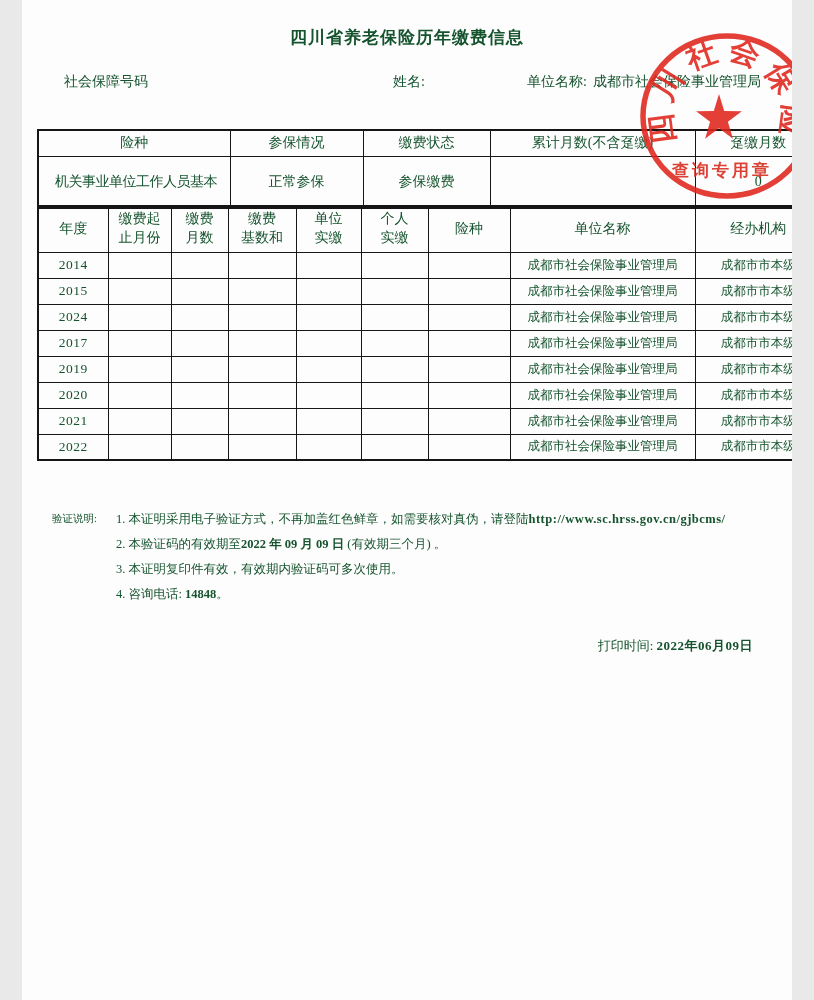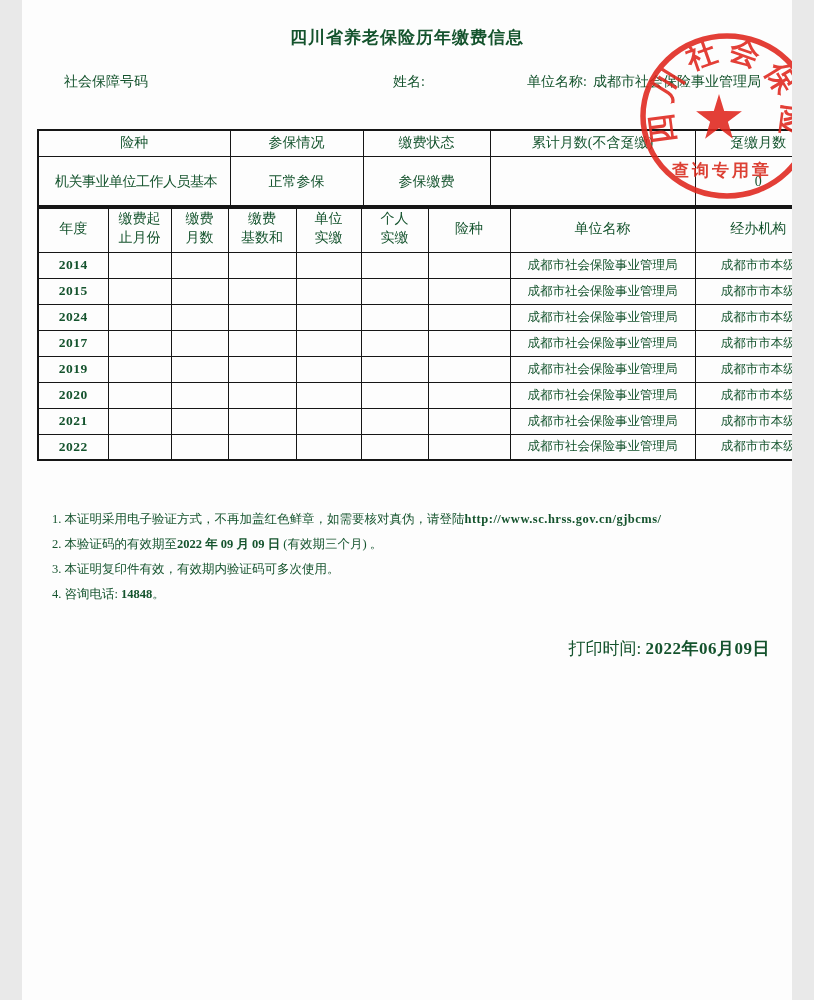--- a/index.html
+++ b/index.html
@@ -39,33 +39,33 @@
     overflow: visible; white-space: nowrap;
     padding: 0 2px;
   }
   th { white-space: pre-line; line-height: 1.35; }
   #summary-table { top: 129px; width: 784px; }
   #summary-table tr { height: 26px; }
   #summary-table td:first-child { letter-spacing: -0.5px; padding: 16px; }
   #history-table { top: 205px; width: 784px; }
   #history-table thead tr { height: 46px; }
   #history-table tbody tr { height: 26px; }
-  #history-table td:nth-child(1) { font-weight: bold; font-size: 13.5px; letter-spacing: 0.5px; }
+  #history-table td:nth-child(1) { font-weight: normal; font-size: 13.5px; letter-spacing: 0.5px; }
   #history-table td:nth-child(8), #history-table td:nth-child(9) { font-size: 12.5px; }
   
   .notes { position: absolute; left: 30px; top: 507px; width: 762px; display: flex; }
   .notes-label { font-size: 10.5px; width: 64px; flex: 0 0 64px; padding-top: 5px; }
   .notes-items { font-size: 12.5px; }
   .note-line { line-height: 25px; white-space: nowrap; }
   .lat { font-weight: bold; letter-spacing: 0.5px; }
   .code { font-weight: bold; letter-spacing: 5px; }
   .bold { font-weight: bold; }
   .gap { display: inline-block; width: 85px; }
   
-  .print-time { position: absolute; top: 637px; right: 22px; font-size: 17px; }
+  .print-time { position: absolute; top: 637px; right: 39px; font-size: 13px; }
   .print-time .bold { letter-spacing: 0.5px; }
   
   .stamp { position: absolute; left: 612px; top: 26px; opacity: 0.88; pointer-events: none; }
 </style>
 </head>
 <body>
 
 <div id="page">
 
   <div class="doc-title">四川省养老保险历年缴费信息</div>
@@ -220,20 +220,21 @@
           <td></td>
           <td></td>
           <td></td>
           <td>成都市社会保险事业管理局</td>
           <td>成都市市本级</td>
         </tr>
       </tbody>
   </table>
 
   <div class="notes">
+    <div class="notes-label">验证说明:</div>
     <div class="notes-items">
       <div class="note-line"><span>1. 本证明采用电子验证方式，不再加盖红色鲜章，如需要核对真伪，请登陆</span><span class="lat">http://www.sc.hrss.gov.cn/gjbcms/</span></div>
       <div class="note-line"><span>2.  本验证码的有效期至</span><span class="bold">2022 年 09 月 09 日</span><span> (有效期三个月) 。</span></div>
       <div class="note-line">3.  本证明复印件有效，有效期内验证码可多次使用。</div>
       <div class="note-line"><span>4.  咨询电话: </span><span class="bold">14848</span><span>。</span></div>
     </div>
   </div>
 
   <div class="print-time"><span>打印时间: </span><span class="bold">2022年06月09日</span></div>
 

